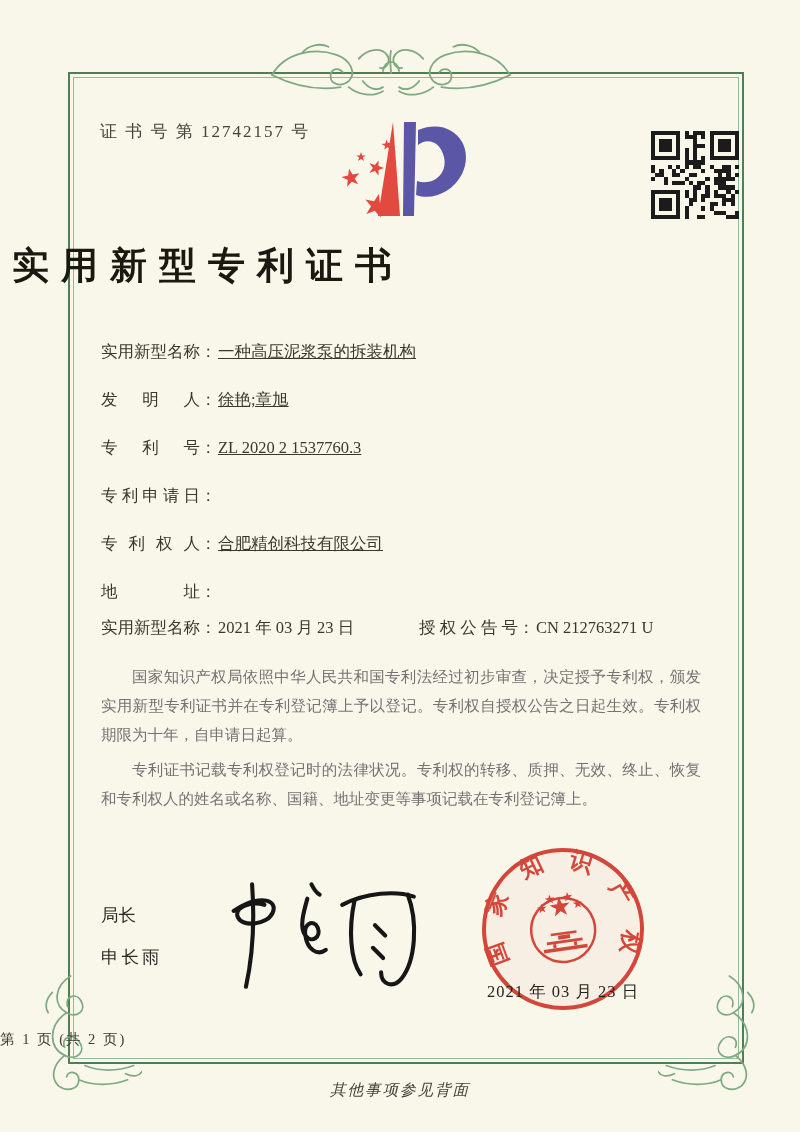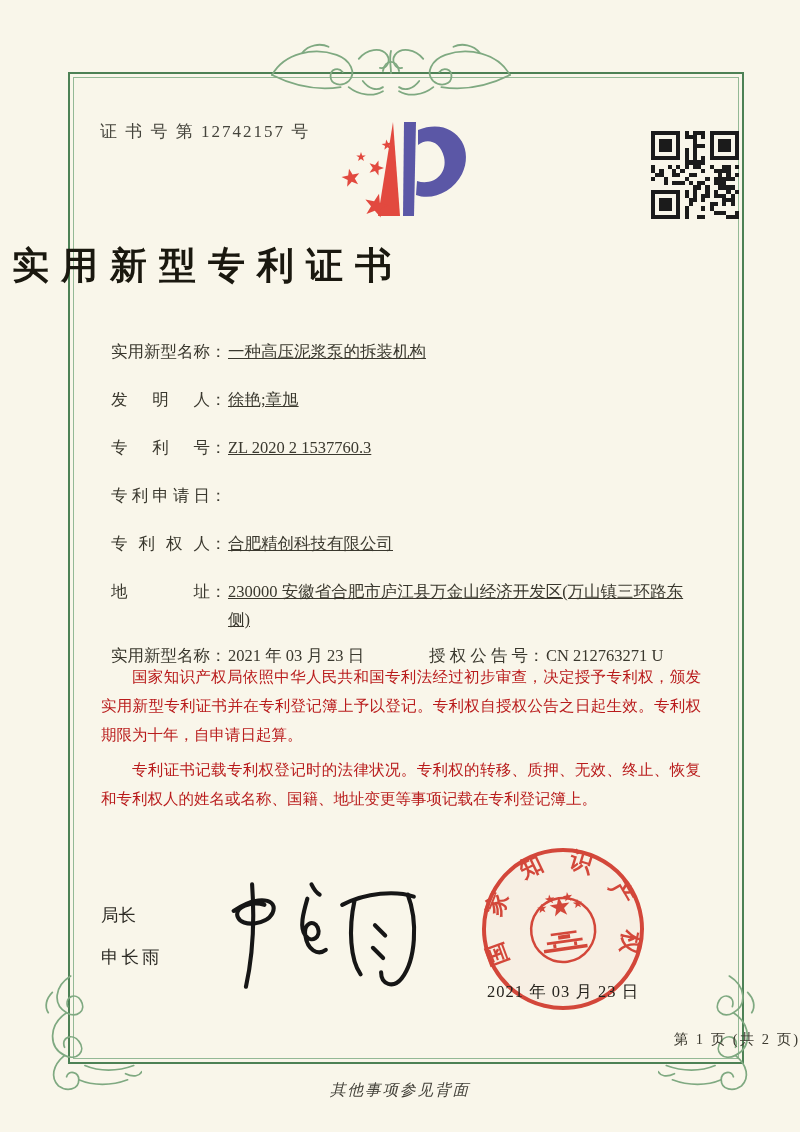--- a/index.html
+++ b/index.html
@@ -28,45 +28,45 @@
   
   .cert-no{left:100px;top:120px;font-size:17px;letter-spacing:2px;color:#45443c;}
   .logo{left:330px;top:112px;width:150px;height:124px;}
   .qr{left:651px;top:131px;width:88px;height:88px;}
   .title{
     left:0;top:241px;width:800px;text-align:left;
     font-size:37px;font-weight:bold;color:#1a180f;
     letter-spacing:12px;text-indent:12px;
   }
   
-  .fields{left:101px;top:338px;width:604px;font-size:16.5px;color:#3a382e;margin-left:10px;}
+  .fields{left:101px;top:338px;width:604px;font-size:16.5px;color:#3a382e;}
   .frow{display:flex;line-height:28px;margin-bottom:20px;align-items:flex-start;}
   .frow.addr{margin-bottom:8px;}
   .flabel{width:99px;text-align:justify;text-align-last:justify;flex:none;}
   .fcolon{width:18px;flex:none;}
   .fvalue{flex:1;text-decoration:underline;}
   .frow.addr .fvalue{max-width:465px;}
   .grant-row{display:flex;line-height:28px;}
   .grant-first{width:318px;display:flex;flex:none;}
   .grant-second{display:flex;}
   
   .paras{left:101px;top:662px;width:600px;font-size:15.5px;line-height:29px;
-         color:#b91c1c;text-align:justify;}
+         color:#737373;text-align:justify;}
   .paras p{margin:0 0 6px 0;text-indent:2em;}
   
   .sig-title{left:101px;top:903px;font-size:17.5px;color:#2e2c26;}
   .sig-name{left:101px;top:945px;font-size:17.5px;letter-spacing:3px;color:#2e2c26;}
   .sig-hand{left:205px;top:876px;width:215px;height:118px;}
   
   .seal{left:478px;top:844px;width:170px;height:170px;transform:rotate(-8deg);opacity:.92;}
   .seal-text{font-size:23px;font-weight:bold;fill:#d0392c;letter-spacing:2px;}
   .seal-date{left:487px;top:981px;width:166px;font-size:16.5px;letter-spacing:1px;
              color:#25231d;z-index:6;text-align:left;}
   
-  .page-info{left:0;top:1030px;width:800px;text-align:right;font-size:14.5px;color:#3c3a30;letter-spacing:2px;}
+  .page-info{left:0;top:1030px;width:800px;text-align:left;font-size:14.5px;color:#3c3a30;letter-spacing:2px;}
   .back-note{left:0;top:1080px;width:800px;text-align:center;font-size:15.5px;
              font-style:italic;color:#44423a;letter-spacing:2px;}
 </style>
 </head>
 <body>
 
 <div class="abs frame">
   <div class="frame-inner"></div>
 </div>
 
@@ -372,21 +372,20 @@
       <span class="fcolon">：</span>
   </div>
   <div class="frow">
     <span class="flabel">专利权人</span>
       <span class="fcolon">：</span>
       <span class="fvalue">合肥精创科技有限公司</span>
   </div>
   <div class="frow addr">
     <span class="flabel">地址</span>
       <span class="fcolon">：</span>
-      <span class="fvalue">230000 安徽省合肥市庐江县万金山经济开发区(万山镇三环路东侧)</span>
   </div>
   <div class="grant-row">
     <span class="grant-first">
       <span class="flabel">实用新型名称</span>
         <span class="fcolon">：</span>
         <span>2021 年 03 月 23 日</span>
     </span>
     <span class="grant-second">
       <span class="flabel">授权公告号</span>
         <span class="fcolon">：</span>

